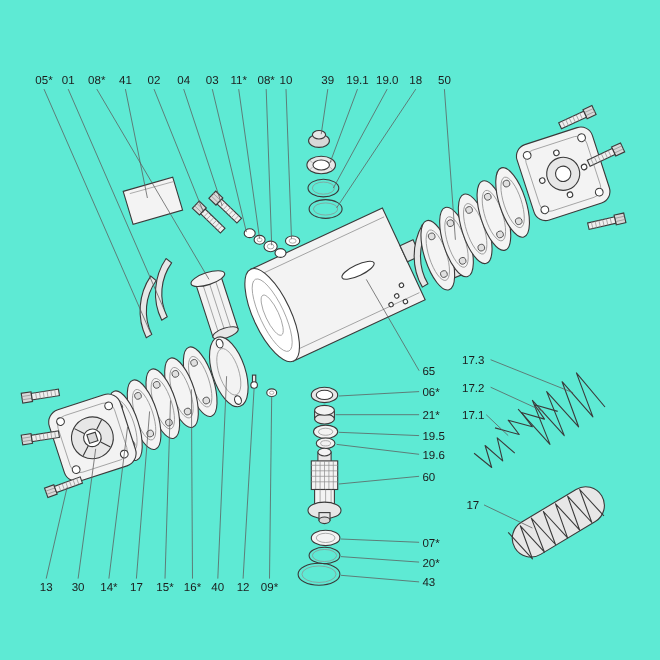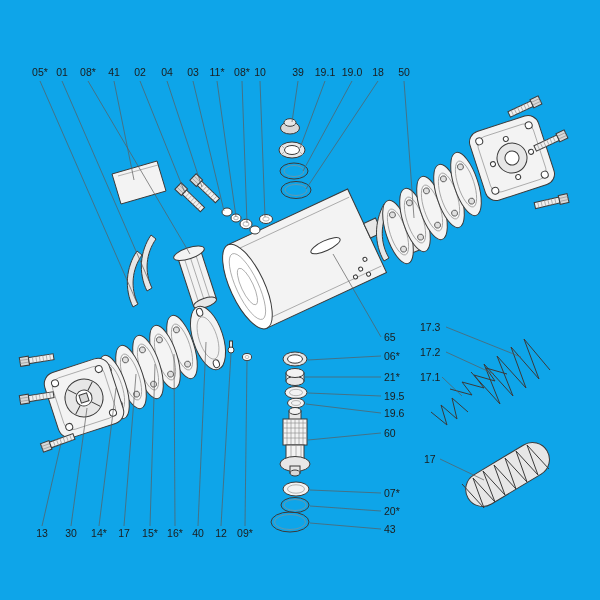--- a/index.html
+++ b/index.html
@@ -1,16 +1,16 @@
 <!DOCTYPE html>
 <html><head>
 <meta charset="utf-8">
 <style>
   html,body{margin:0;padding:0;background:#ffffff;}
-  .page{width:600px;height:600px;background:#0ea5e9;position:relative;overflow:hidden;}
+  .page{width:600px;height:600px;background:#5eead4;position:relative;overflow:hidden;}
   svg{display:block;}
   .p{stroke:#3a3a3a;stroke-width:1;}
   .f0{fill:#ffffff}.f1{fill:#f3f3f3}.f2{fill:#e7e7e7}.f3{fill:#d8d8d8}.fn{fill:none}
   .t{stroke:#8f8f8f;stroke-width:.65;fill:none;}
   .spr{stroke:#3a3a3a;stroke-width:1;fill:none;stroke-linejoin:round;}
   .ld{stroke:#5c5c5c;stroke-width:.7;}
   .lbl{font:10.5px "Liberation Sans", sans-serif;fill:#1c1c1c;}
   .mid{text-anchor:middle;}
 </style>
 </head>

